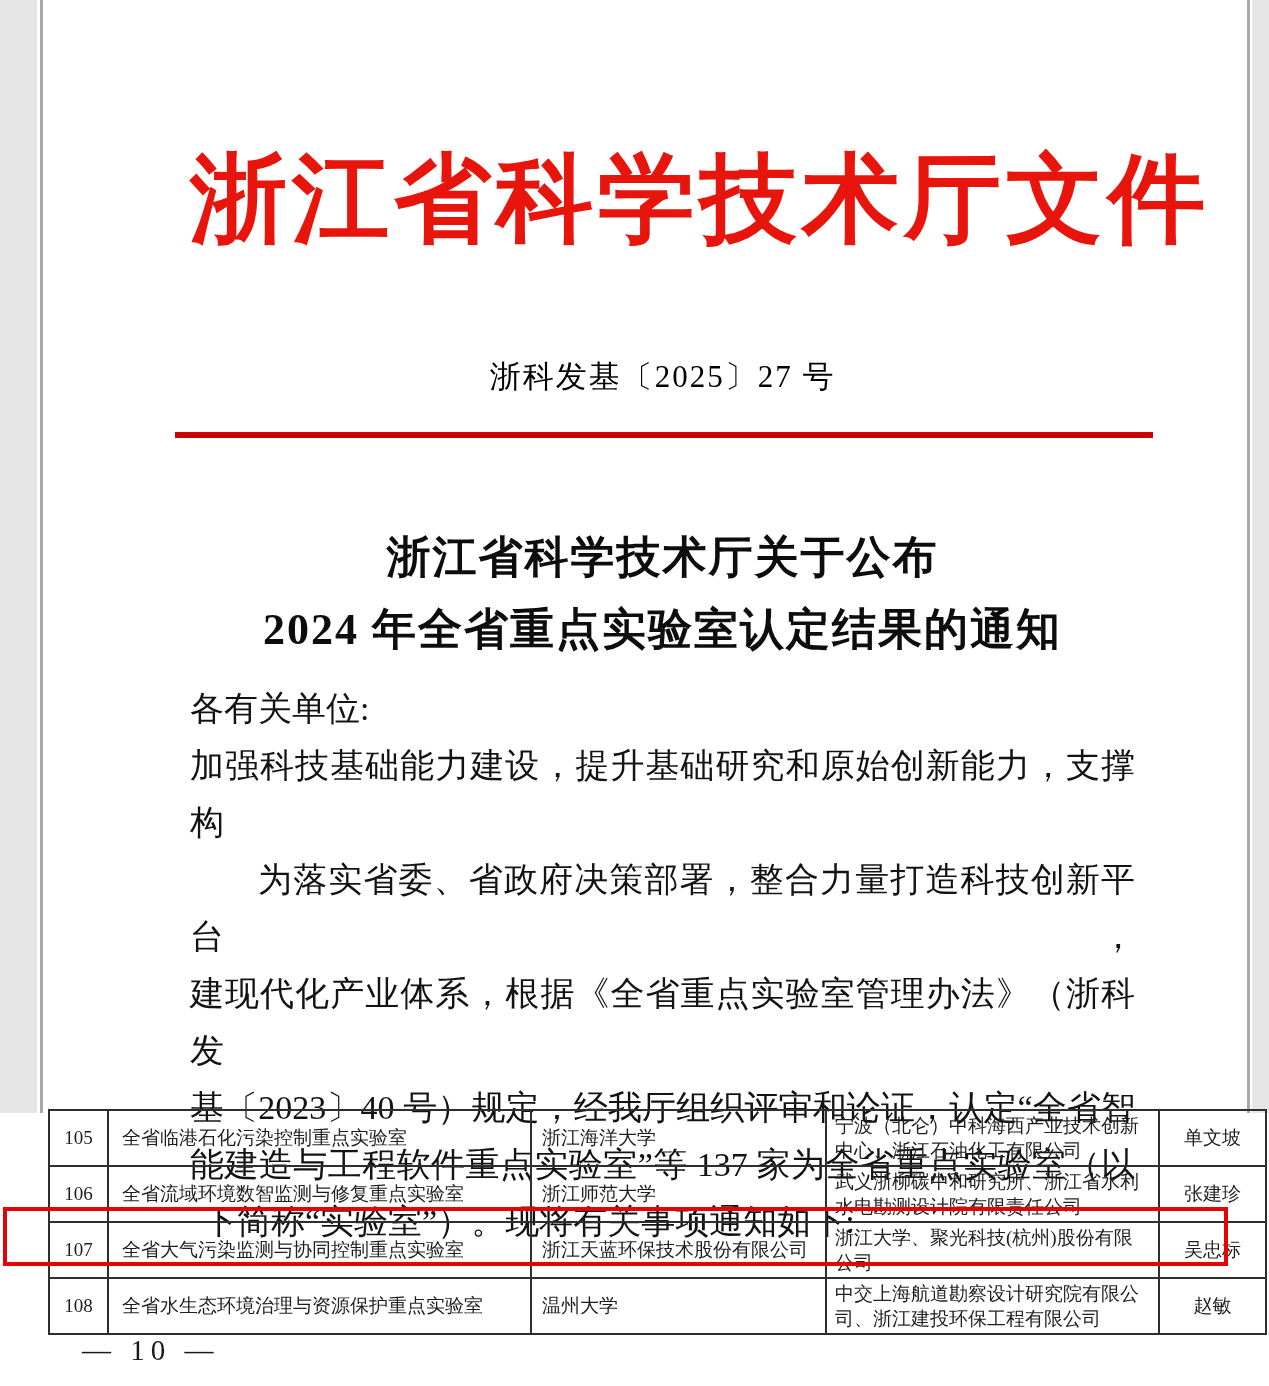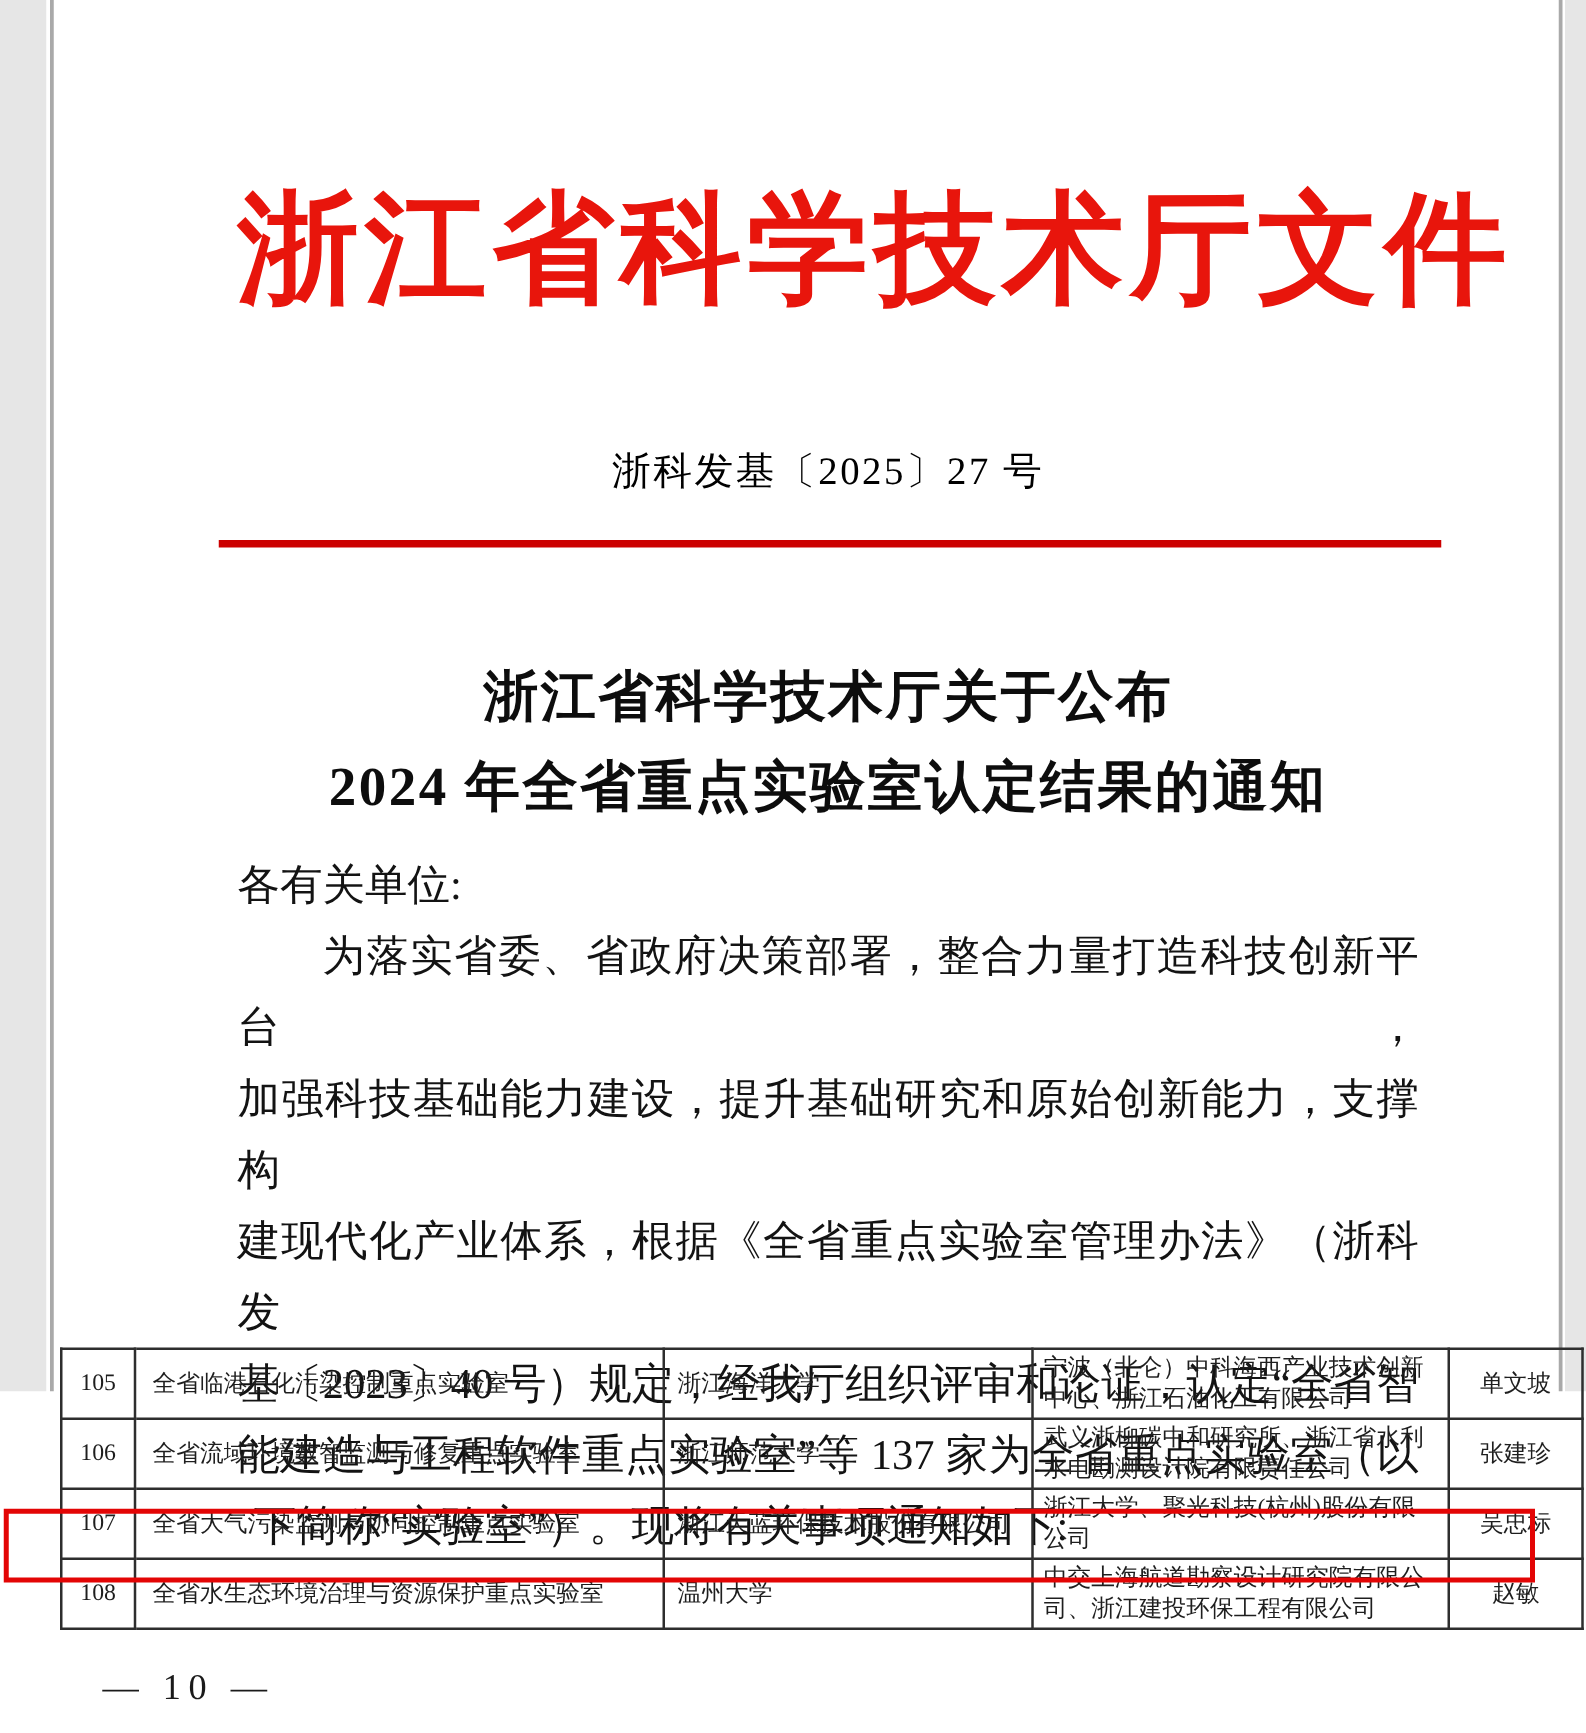--- a/index.html
+++ b/index.html
@@ -59,21 +59,21 @@
     position:absolute;left:190px;top:680px;width:945px;
     font-size:34px;line-height:57px;color:#131313;
   }
   .bline{text-align:justify;text-align-last:justify;}
   .bline.first{text-align-last:left;}
   .bline.indent{text-indent:2em;}
   .bline.last{text-align-last:left;margin-left:13px;}
 
   
   .lab-table{
-    position:absolute;left:48px;top:1078px;
+    position:absolute;left:48px;top:1109px;
     border-collapse:collapse;
     table-layout:fixed;
     font-size:19px;
     color:#1e1e1e;
   }
   .lab-table td{
     border:2px solid #2e2e2e;
     vertical-align:middle;
     padding:0;
     overflow:hidden;
@@ -115,22 +115,22 @@
 
   <div class="content-col doc-number">浙科发基〔2025〕27 号</div>
 
   <div class="red-rule"></div>
 
   <div class="content-col notice-title l1">浙江省科学技术厅关于公布</div>
   <div class="content-col notice-title l2">2024 年全省重点实验室认定结果的通知</div>
 
   <div class="body-text">
     <div class="bline first">各有关单位:</div>
+    <div class="bline">加强科技基础能力建设，提升基础研究和原始创新能力，支撑构</div>
     <div class="bline indent">为落实省委、省政府决策部署，整合力量打造科技创新平台，</div>
-    <div class="bline">加强科技基础能力建设，提升基础研究和原始创新能力，支撑构</div>
     <div class="bline">建现代化产业体系，根据《全省重点实验室管理办法》（浙科发</div>
     <div class="bline">基〔2023〕40 号）规定，经我厅组织评审和论证，认定“全省智</div>
     <div class="bline">能建造与工程软件重点实验室”等 137 家为全省重点实验室（以</div>
     <div class="bline last">下简称“实验室”）。现将有关事项通知如下:</div>
   </div>
 
   <table class="lab-table">
     <tbody>
       <tr>
         <td class="c-no">105</td>

